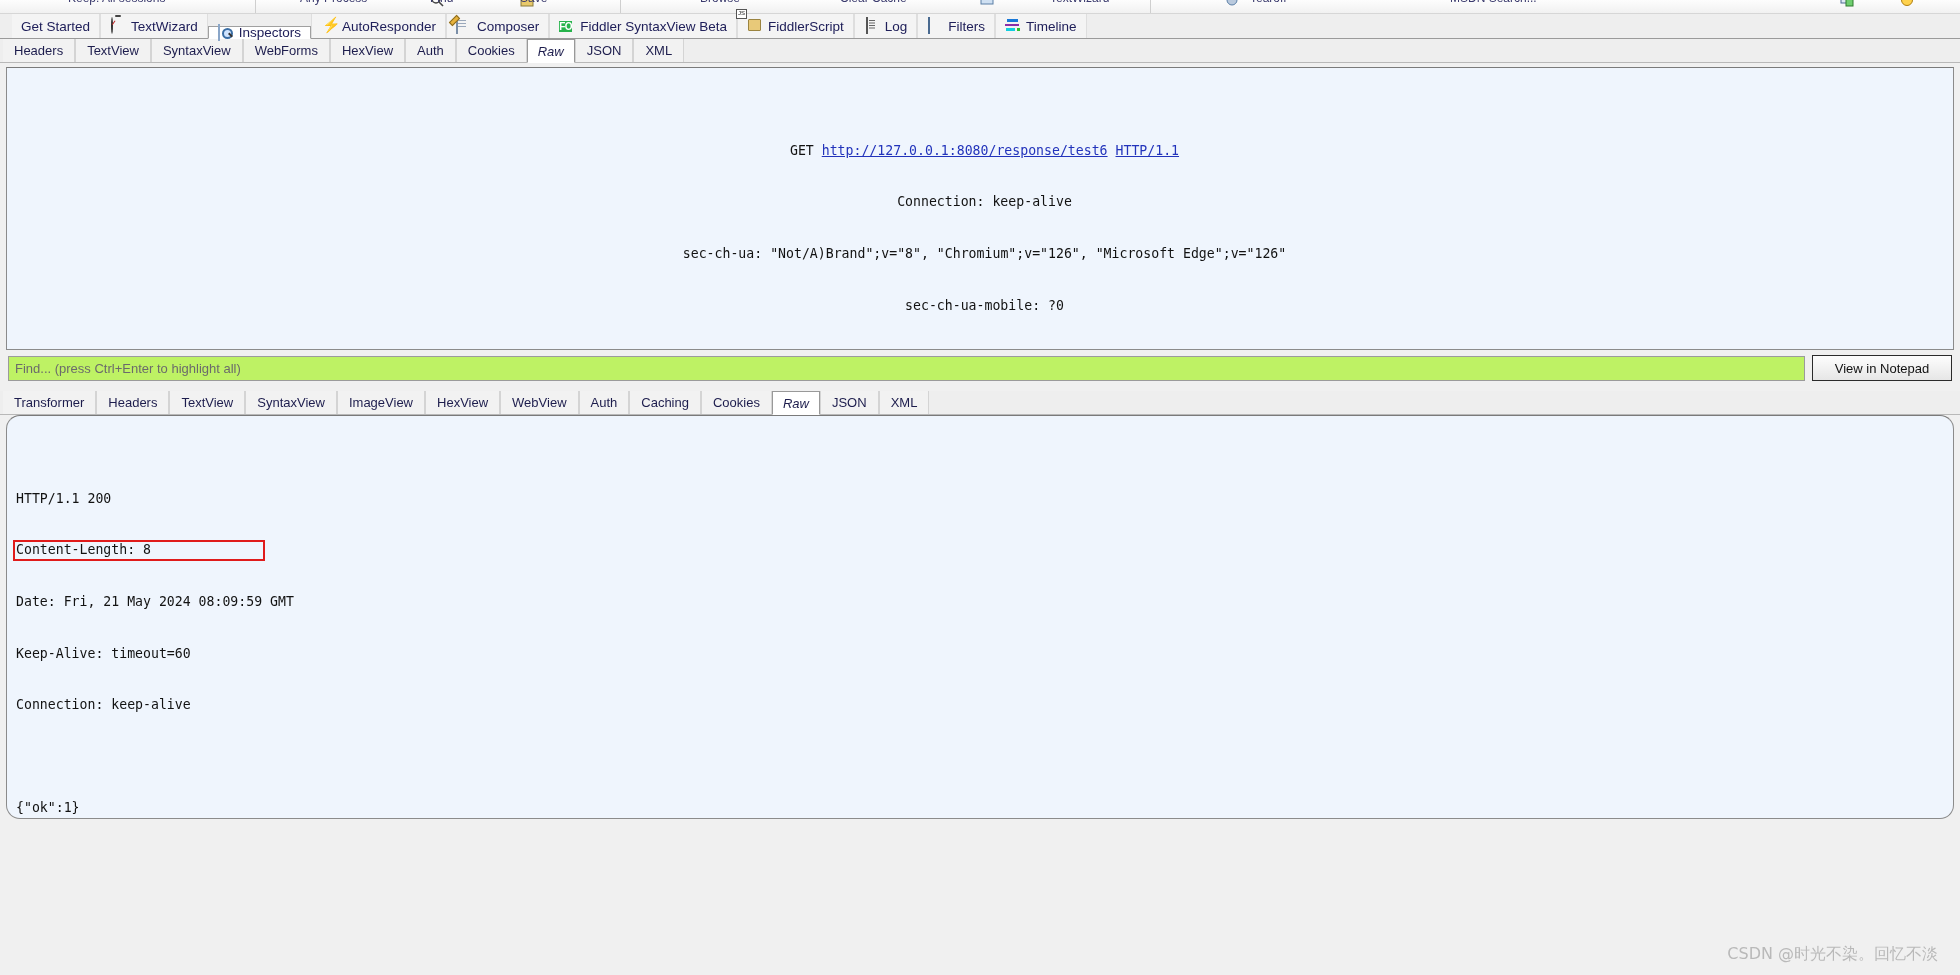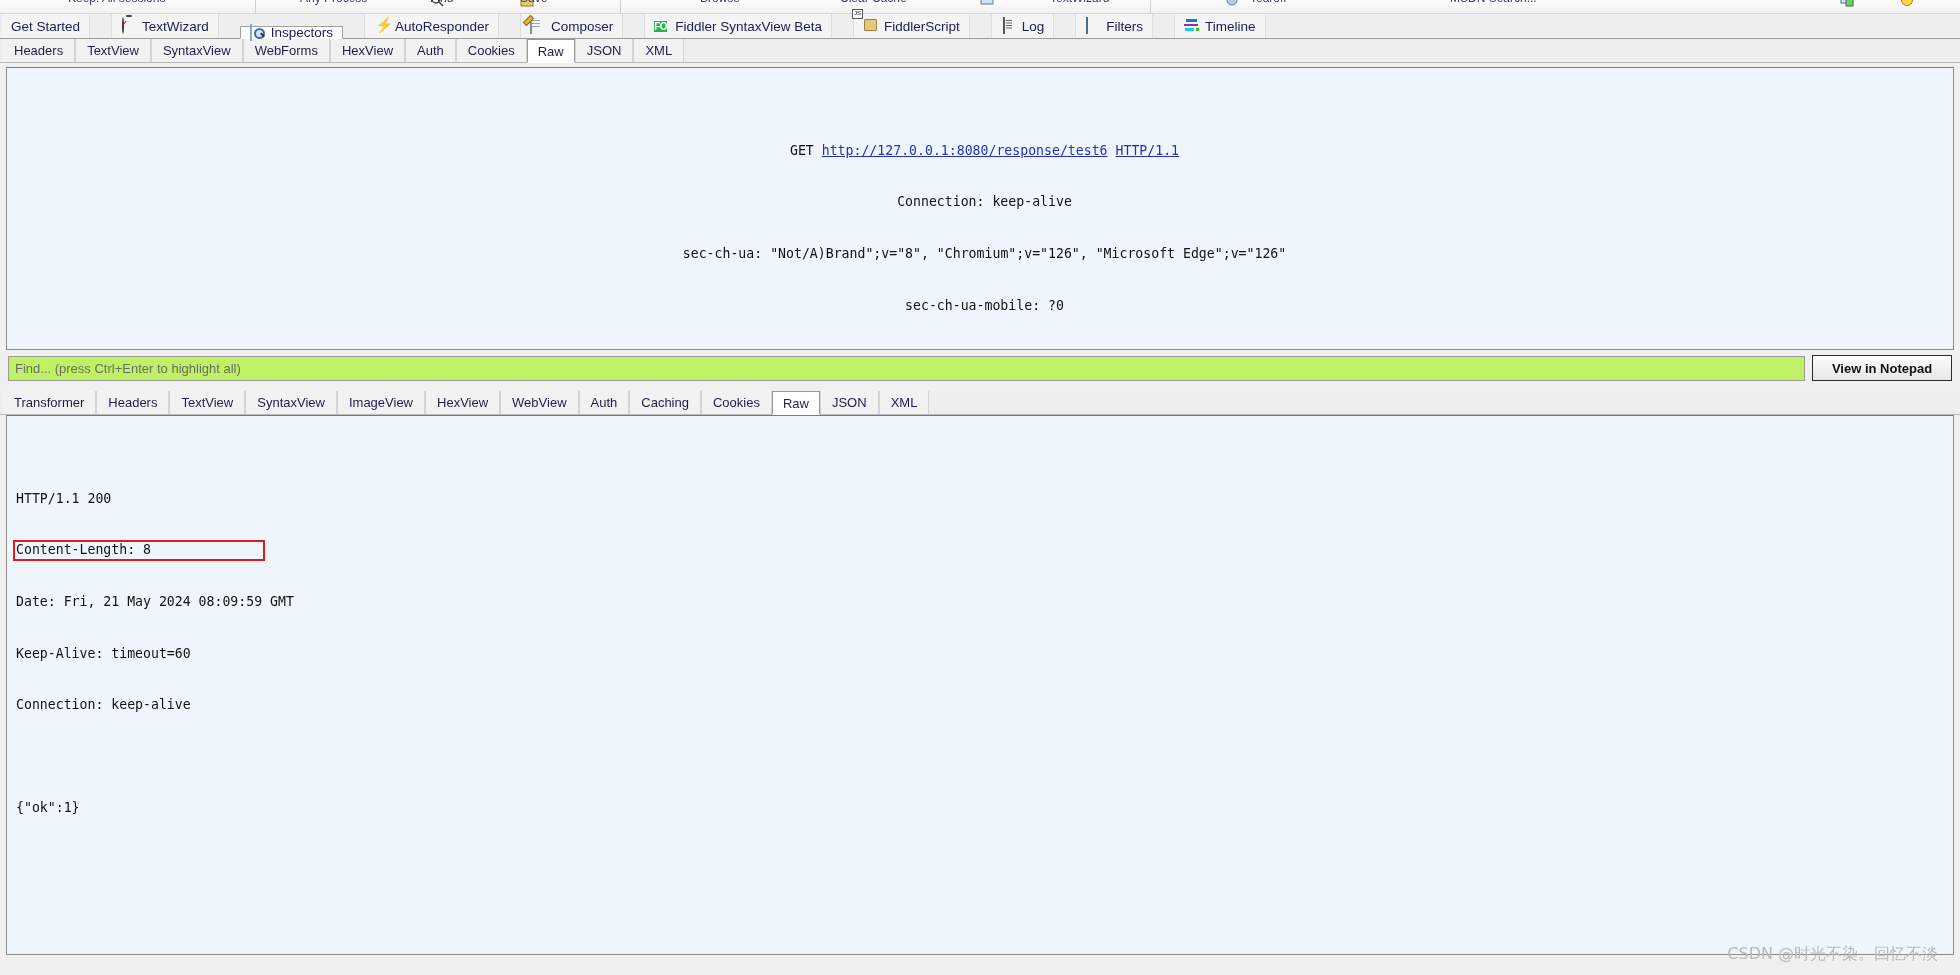--- a/index.html
+++ b/index.html
@@ -35,23 +35,22 @@
   }
 
   
   #main-tabbar {
     position: relative;
     height: 25px;
     background: #eeeeee;
     border-bottom: 1px solid #9a9a9a;
     display: flex;
     align-items: stretch;
-    padding-left: 2px;
+    padding-left: 12px;
     font-size: 13.5px;
-    gap: 21px;
   }
   .mtab {
     display: flex; align-items: center; gap: 5px;
     padding: 0 9px;
     color: #20205a;
     background: #f4f4f4;
     border-left: 1px solid #dedede;
     border-right: 1px solid #dedede;
     position: relative;
     white-space: nowrap;
@@ -175,20 +174,21 @@
     cursor: default;
   }
   .stab:first-child { border-left:none; }
   .stab.active {
     background: #ffffff;
     border: 1px solid #999;
     border-bottom-color: #ffffff;
     margin-bottom: -1px;
     padding: 1px 10px;
     z-index: 2;
+    font-style: italic;
   }
 
   
   .codepane {
     background: #eff5fd;
     border: 1px solid #8b8b8b;
     border-top-color: #7a7a7a;
     overflow: hidden;
     position: relative;
     font-family: "DejaVu Sans Mono", "Liberation Mono", monospace;
@@ -228,32 +228,31 @@
   #view-notepad-btn {
     height: 25px;
     min-width: 140px;
     padding: 12px 12px;
     background: linear-gradient(#fdfdfd, #e6e6e6);
     border: 1px solid #2b2b2b;
     font-size: 13px;
     color: #111;
     display: flex; align-items: center; justify-content: center;
     cursor: default;
-    font-weight: bold;
   }
 
   
   #splitter { height: 5px; background: #f0f0f0; }
 
   
   #response-section {
     padding: 0 6px 6px 6px;
     background: #f0f0f0;
   }
-  #response-pane { height: 540px; position: relative; }
+  #response-pane { height: 404px; position: relative; border-radius: 14px; }
 
   
   #annot-box {
     position: absolute;
     border: 2px solid #e01b1b;
     pointer-events: none;
     background: transparent;
   }
 
   

